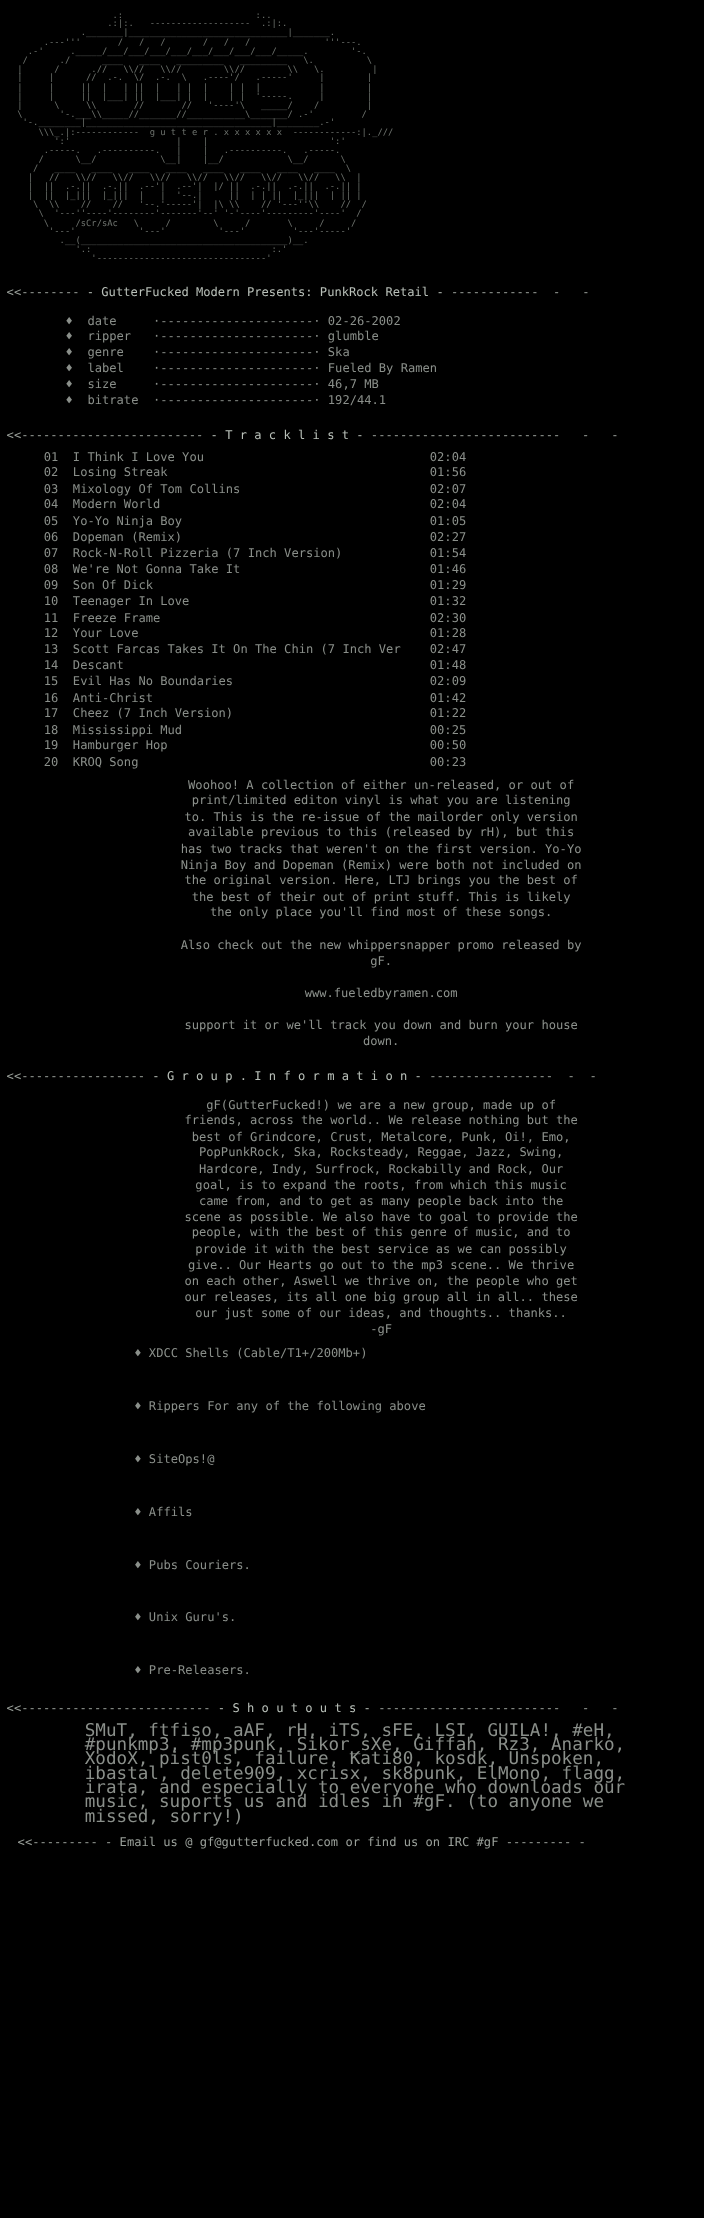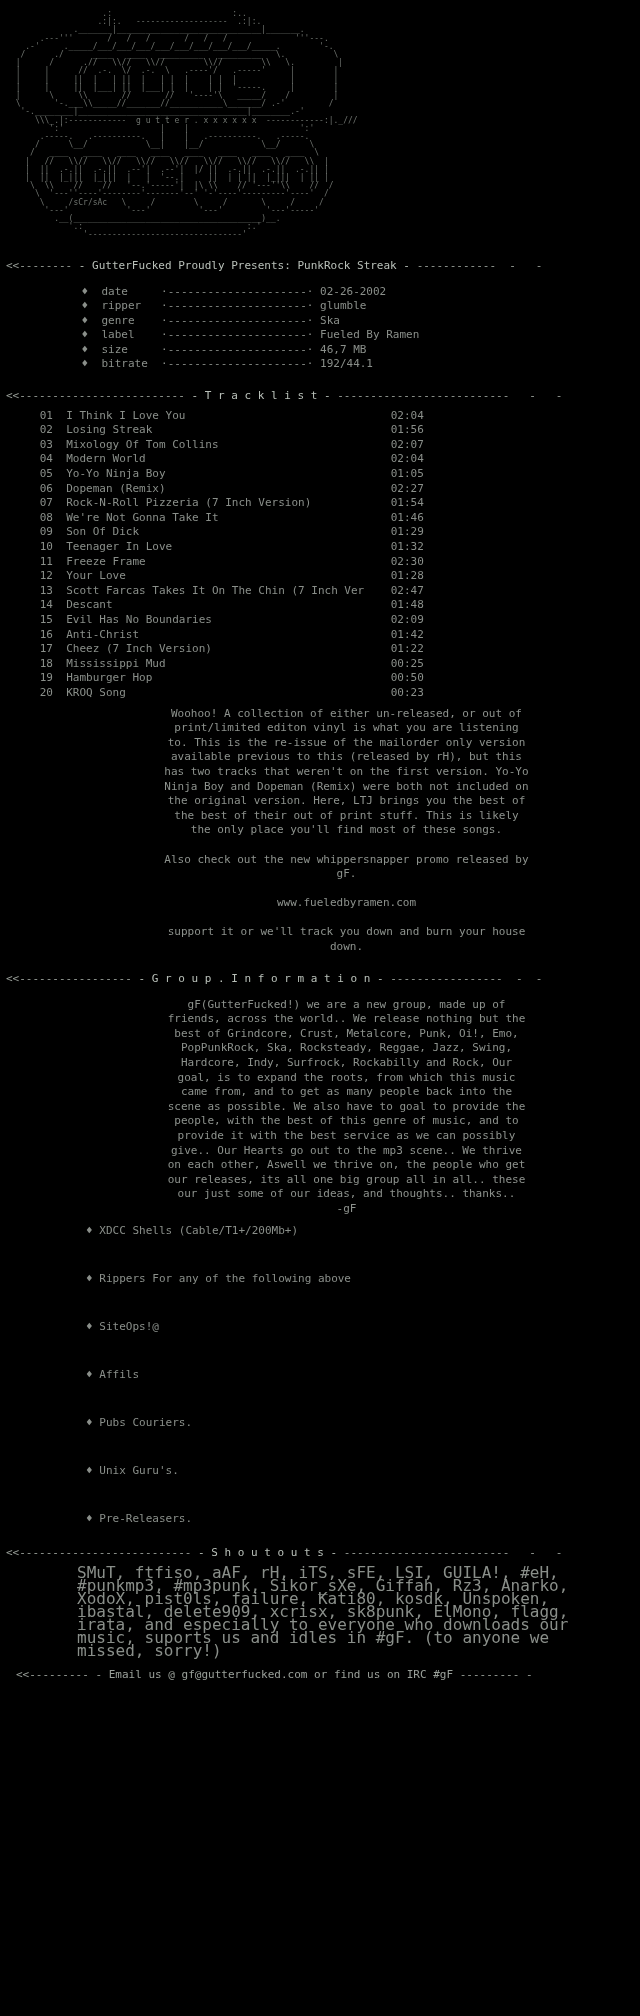--- a/index.html
+++ b/index.html
@@ -42,34 +42,33 @@
     font-size: 11px;
     line-height: 15px;
     padding: 14px 0 6px 6px;
     white-space: pre;
   }
   .sec .txt { color: #b9c0b9; }
   
   .info {
     padding: 6px 0 2px 0;
     color: #8a8f8a;
-    margin-left: 22px;
   }
   .info pre { font-size: 11px; line-height: 14.5px; }
   .tracks pre { font-size: 11px; line-height: 14.6px; }
   .body-text {
     padding: 6px 0 2px 0;
     text-align: center;
   }
   .body-text pre {
     font-size: 11px;
     line-height: 14.6px;
     color: #8d928d;
   }
-  .wanted pre { font-size: 11px; line-height: 24px; }
+  .wanted pre { font-size: 11px; line-height: 24px; padding-left: 36px; }
   .shouts pre { font-size: 16px; line-height: 13px; }
   .footer {
     padding: 10px 0 12px 16px;
     color: #9aa09a;
     font-size: 11px;
     line-height: 15px;
   }
 </style>
 </head>
 <body>
@@ -98,21 +97,21 @@
     |  ||  .-.||  .-.||  .--'|  .--'|  |/ ||  .-.||  .-.||  .-.|| |
     |  ||  |_|||  |_|||  |   |  '--.|     ||  | | ||  |_|||  | || |
      \  \\    //    //   '--.'-----'|  |\ \\    // '---''\\    //  /
       \  '---''----'--------'-------'--' '-'----'---------'----'  /
        \     /sCr/sAc   \     /        \     /       \     /     /
         '---'            '---'          '---'         '---'-----'
           .__(_______________________________________)__.
              '.:                                  :.'
                 '--------------------------------'</pre>
 
-  <div class="sec"><span>&lt;&lt;--------</span> <span class="txt">- GutterFucked Proudly Presents: PunkRock Streak -</span> <span>------------  -   -</span></div>
+  <div class="sec"><span>&lt;&lt;--------</span> <span class="txt">- GutterFucked Modern Presents: PunkRock Retail -</span> <span>------------  -   -</span></div>
 
   <div class="info">
     <pre>         ♦  date     ·---------------------· 02-26-2002
          ♦  ripper   ·---------------------· glumble
          ♦  genre    ·---------------------· Ska
          ♦  label    ·---------------------· Fueled By Ramen
          ♦  size     ·---------------------· 46,7 MB
          ♦  bitrate  ·---------------------· 192/44.1</pre>
   </div>
 

